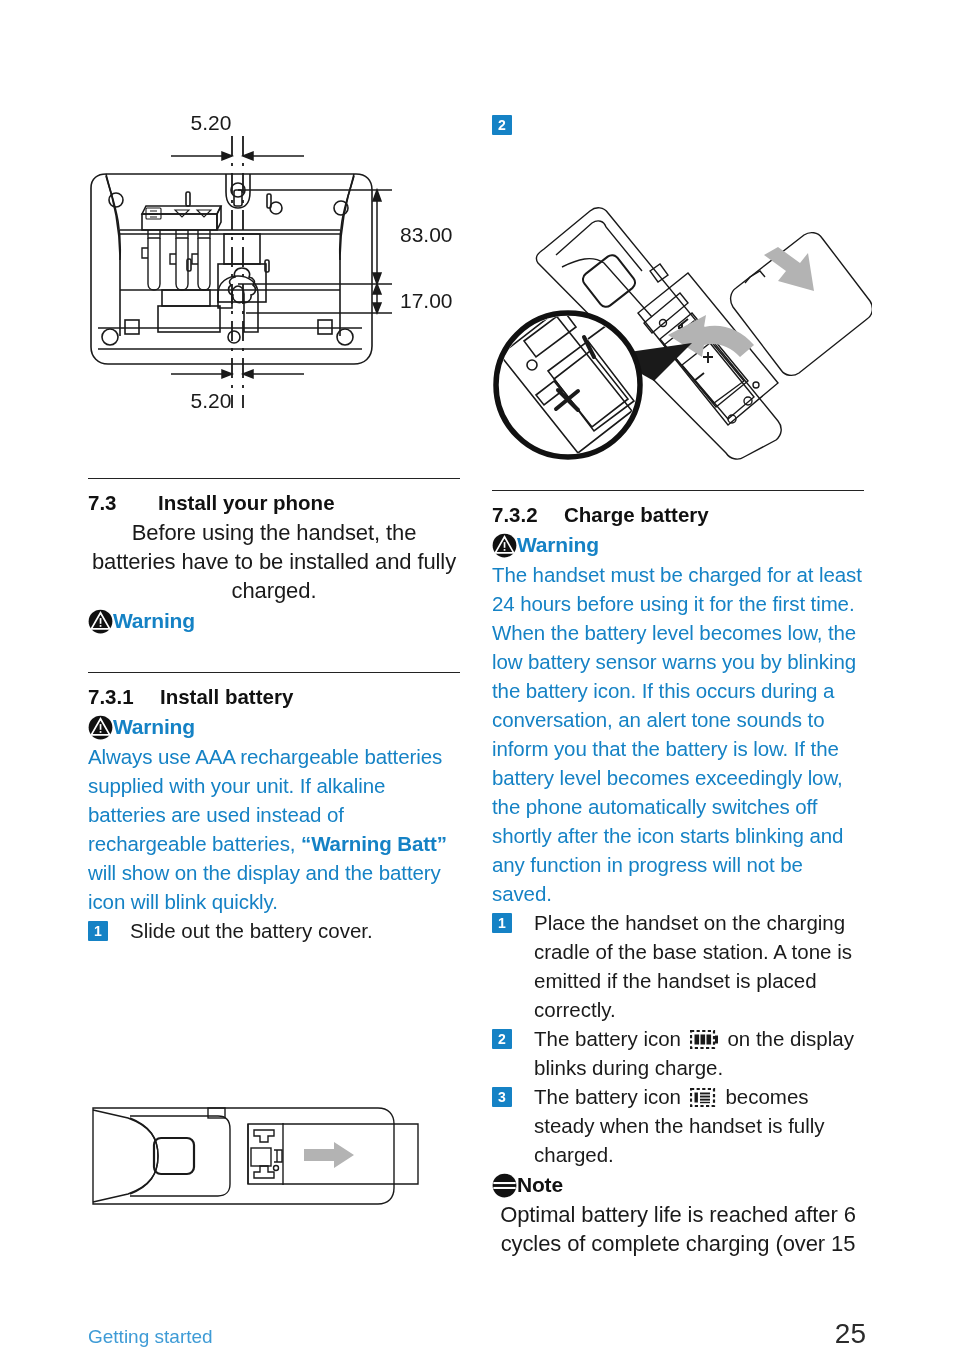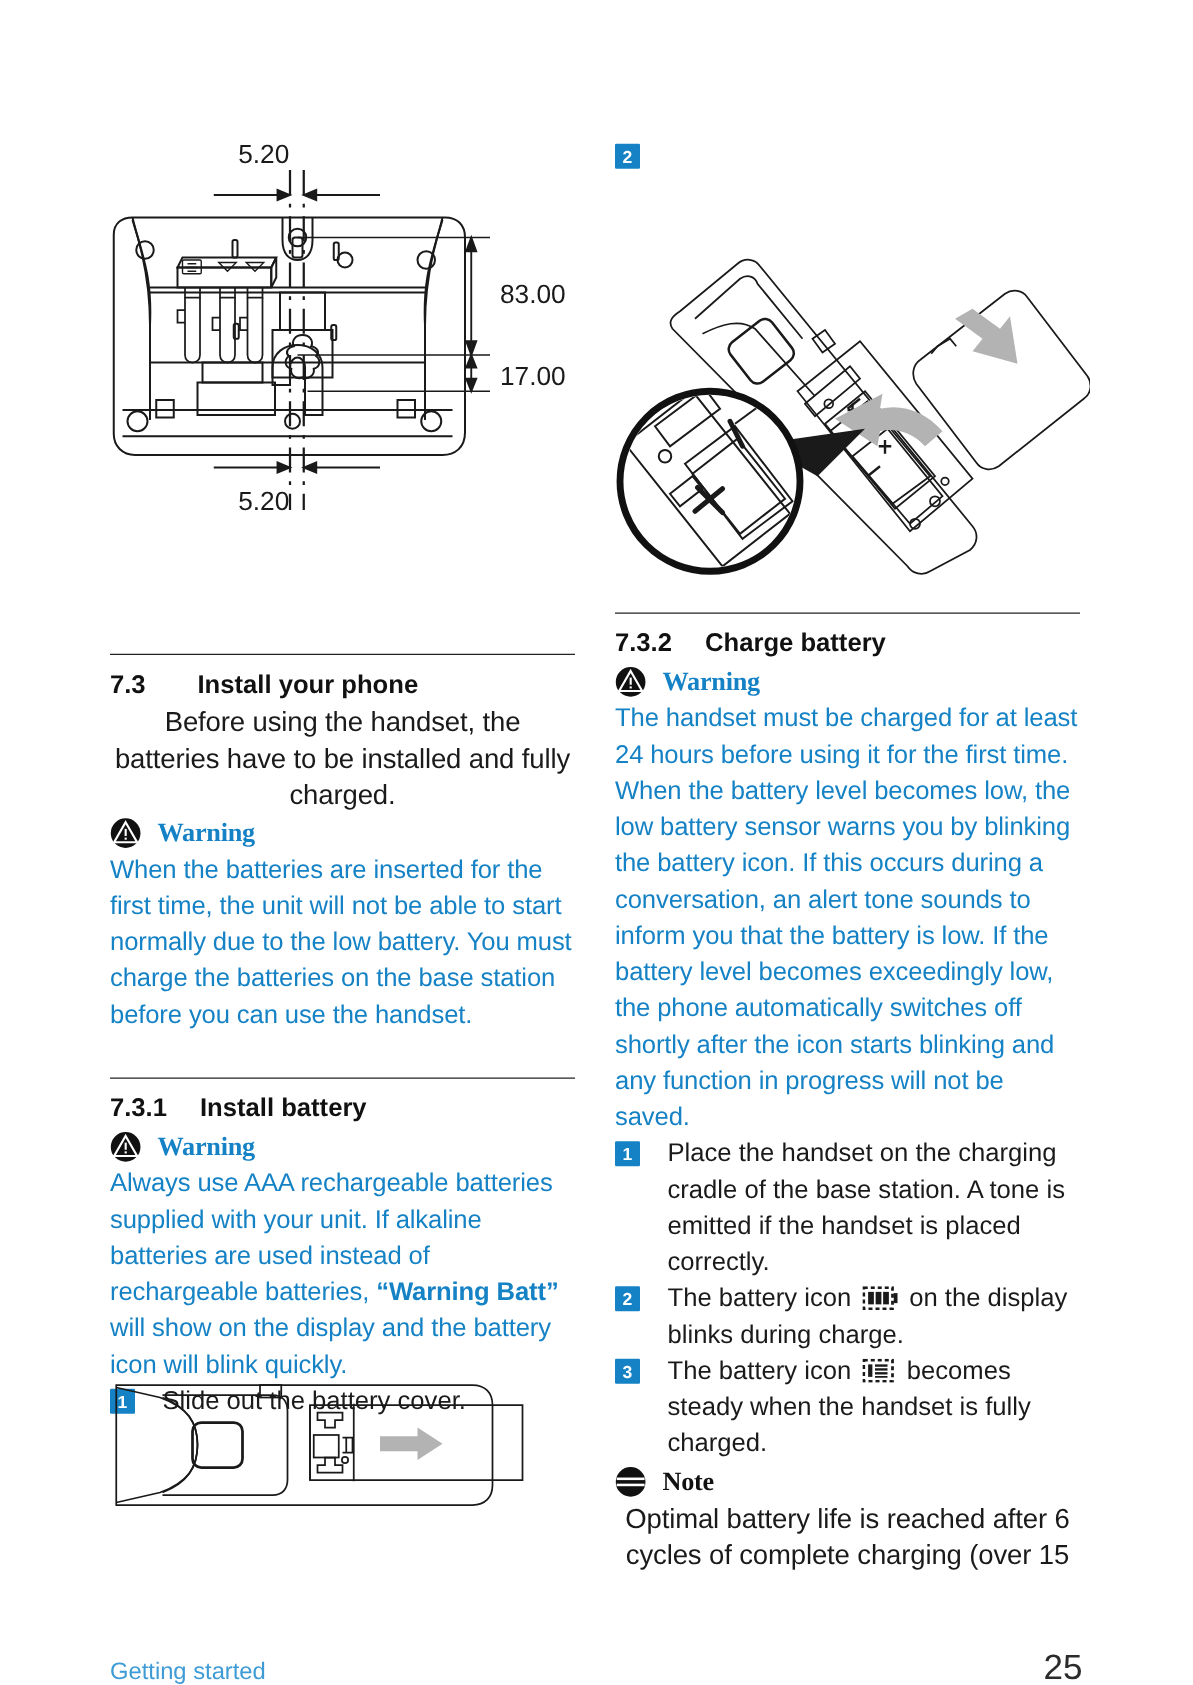--- a/index.html
+++ b/index.html
@@ -19,21 +19,21 @@
     position: absolute;
     left: 0; top: 0;
     width: 946px;
     height: 1348px;
   }
   .col {
     position: absolute;
     top: 100px;
     width: 372px;
   }
-  .col-left  { left: 88px; margin-top: 45px; }
+  .col-left  { left: 88px; }
   .col-right { left: 492px; }
 
   
   .body-text {
     font-size: 22px;
     line-height: 29px;
     color: #1a1a1a;
     letter-spacing: -0.1px;
     text-align: center;
   }
@@ -68,24 +68,23 @@
     border: 0;
     border-top: 1.6px solid #232323;
     margin: 0 0 9px 0;
     width: 372px;
   }
 
   
   .callout-head {
     display: flex;
     align-items: center;
-    gap: 13px;
+    gap: 0;
     margin: 1px 0 0 0;
     height: 30px;
-    font-family: Liberation Serif, serif;
   }
   .callout-head .label {
     font-size: 21px;
     font-weight: bold;
     letter-spacing: -0.2px;
   }
   .label-warn { color: #1582c5; }
   .label-note { color: #111111; }
 
   .icon-warning, .icon-note {
@@ -294,21 +293,20 @@
     <div class="callout-head">
       <svg class="icon-warning" viewBox="0 0 28 28">
         <circle cx="14" cy="14" r="13.3" fill="#111111"></circle>
         <path d="M14 4.2 L24.3 22.2 L3.7 22.2 Z" fill="none" stroke="#ffffff" stroke-width="1.9"></path>
         <rect x="13.1" y="10.2" width="1.9" height="6.4" fill="#ffffff"></rect>
         <rect x="13.1" y="18.0" width="1.9" height="1.9" fill="#ffffff"></rect>
       </svg>
       <span class="label label-warn">Warning</span>
     </div>
 
-    <p class="blue-text" style="margin:0;">When the batteries are inserted for the first time, the unit will not be able to start normally due to the low battery. You must charge the batteries on the base station before you can use the handset.</p>
 
     <div style="height:36px;"></div>
 
     <hr class="divider">
 
     <h3 class="sub-title">
       <span class="num">7.3.1</span>
       <span>Install battery</span>
     </h3>
 

